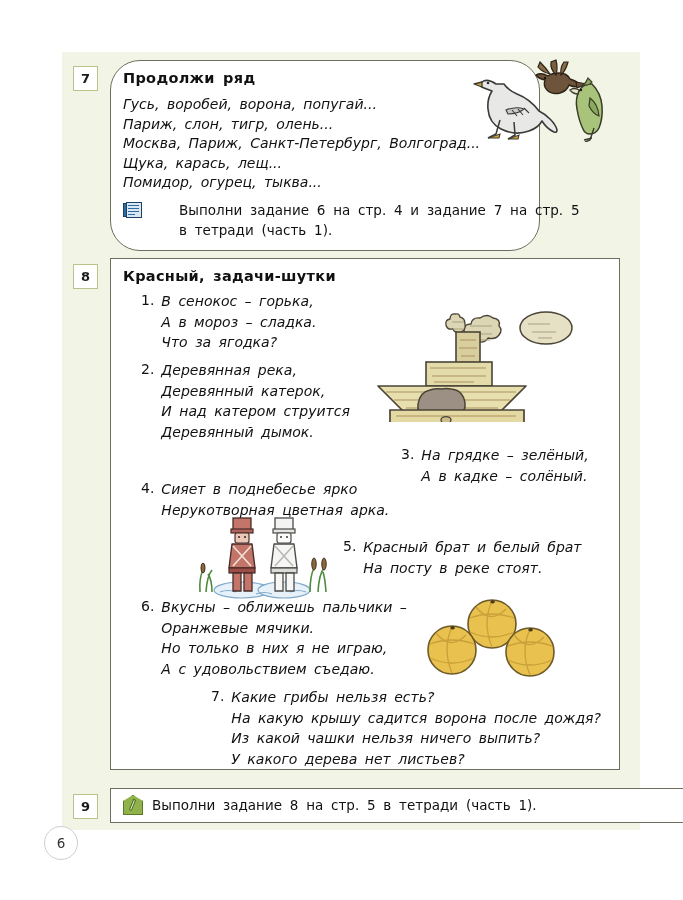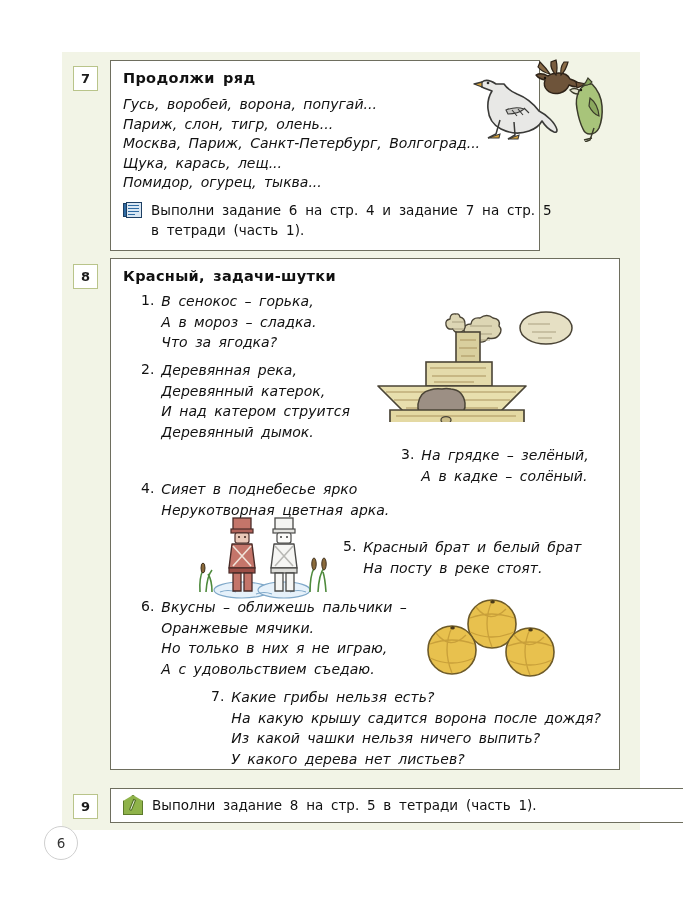--- a/index.html
+++ b/index.html
@@ -83,27 +83,28 @@
   .t-small {
     font-size: 13.5px;
     color: #111;
     line-height: 19px;
     word-spacing: 3.5px;
     white-space: nowrap;
   }
 
   
   #task7 { left: 73px; top: 60px; }
-  #task7 .task-body { width: 430px; padding: 9px 12px 10px 12px; }
+  #task7 .task-body { width: 430px; padding: 9px 12px 10px 12px; border-radius: 30px; }
   #task7-list { margin-bottom: 7px; }
 
   .note-row {
     display: flex;
     align-items: flex-start;
     margin-top: 3px;
+    gap: 28px;
   }
   .note-row .note-text { margin-left: 9px; }
 
   
   .icon-notebook {
     flex: 0 0 19px;
     width: 19px; height: 17px;
     position: relative;
     margin-top: 2px;
   }

